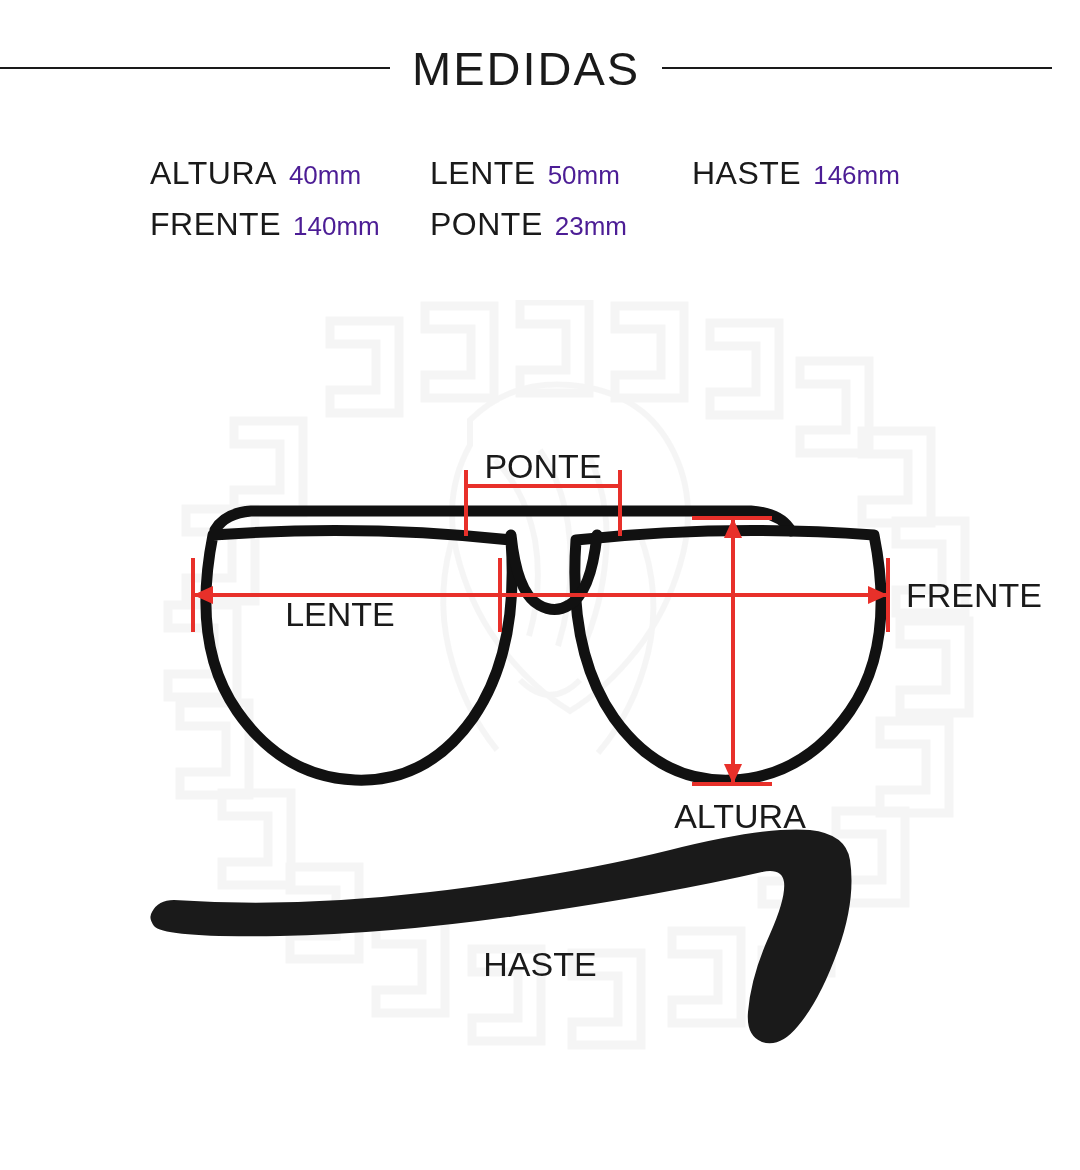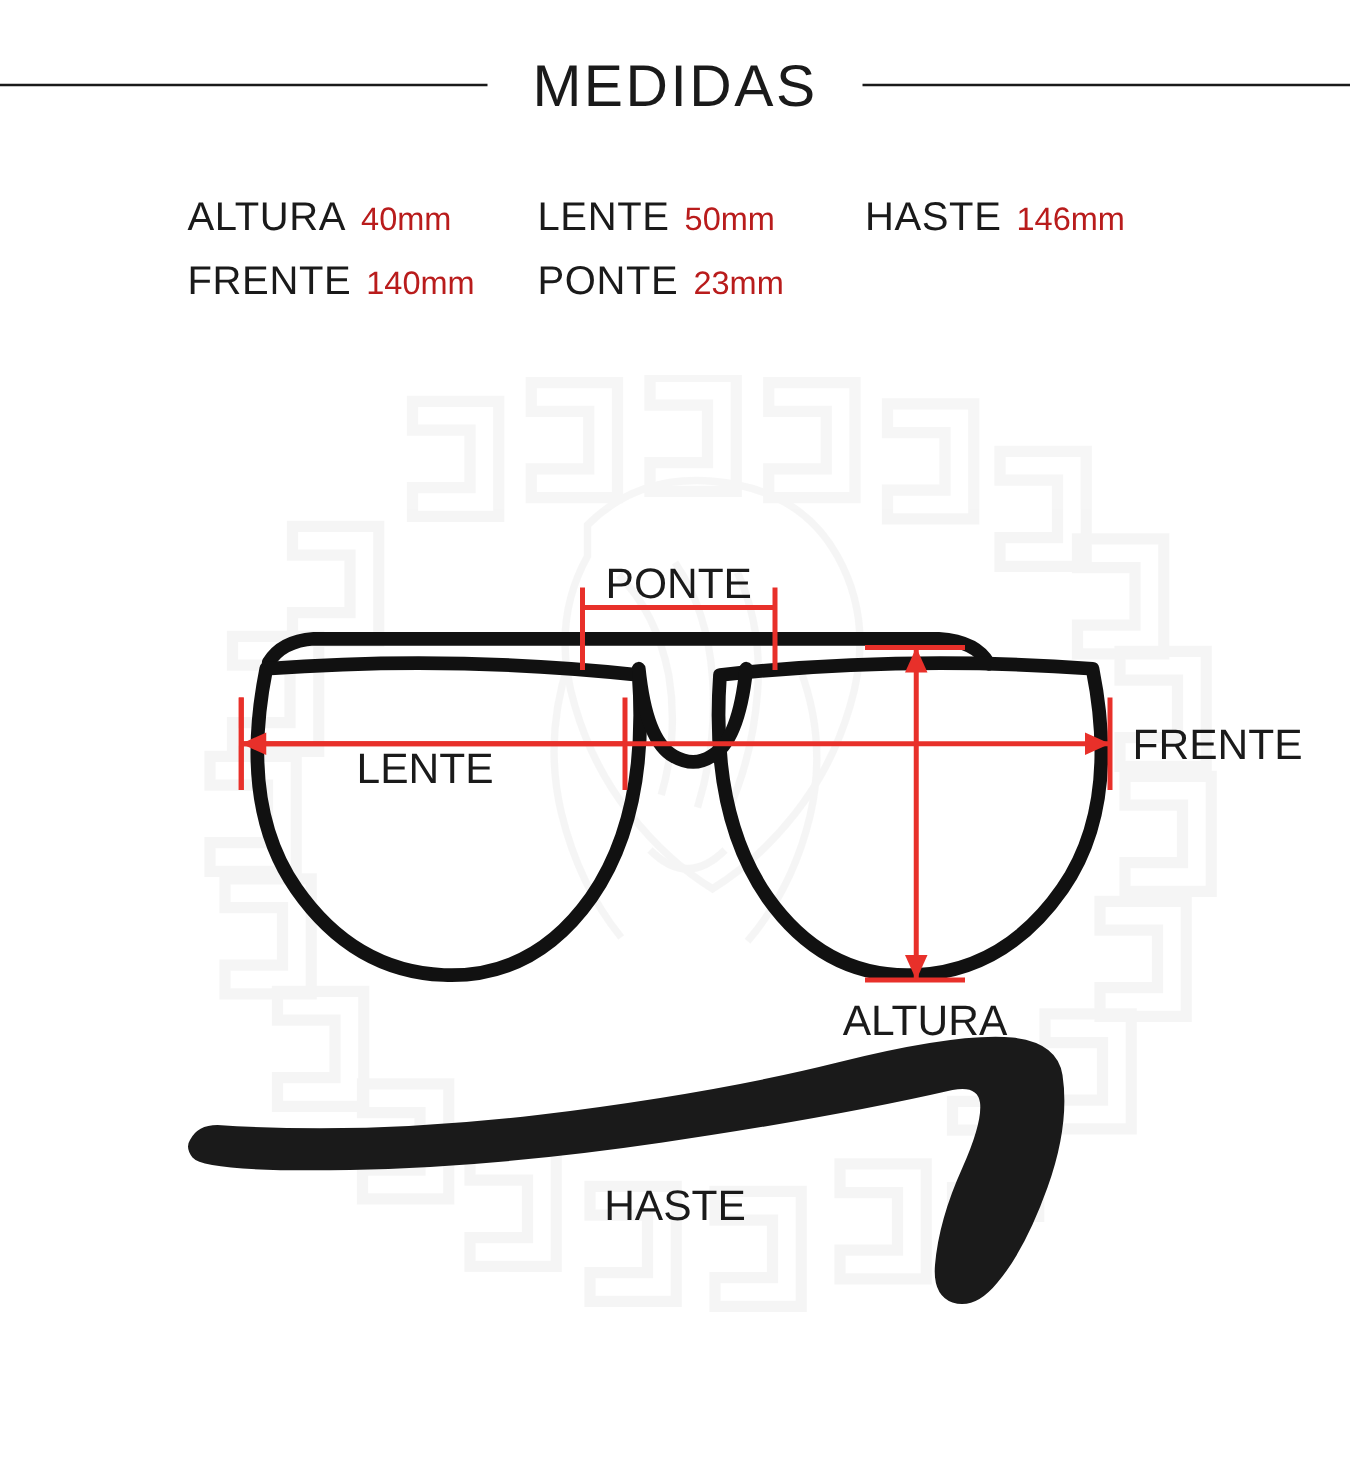--- a/index.html
+++ b/index.html
@@ -18,21 +18,21 @@
 
   
   .header {
     position: absolute;
     top: 38px;
     left: 0;
     width: 1080px;
     height: 60px;
     display: flex;
     align-items: center;
-    justify-content: space-between;
+    justify-content: flex-start;
   }
   .header .rule {
     height: 2px;
     background: #1a1a1a;
     flex: 0 0 auto;
   }
   .header .rule.left  { width: 390px; margin-right: 22px; }
   .header .rule.right { width: 390px; margin-left: 22px; }
   .header .title {
     font-size: 47px;
@@ -60,21 +60,21 @@
     white-space: nowrap;
   }
   .spec-item .label {
     font-size: 32px;
     letter-spacing: 0.5px;
     color: #1a1a1a;
   }
   .spec-item .value {
     font-size: 26px;
     margin-left: 12px;
-    color: #b91c1c;
+    color: #4c1d95;
   }
   .row1 .spec-item:nth-child(1) { width: 280px; }
   .row1 .spec-item:nth-child(2) { width: 262px; }
   .row2 .spec-item:nth-child(1) { width: 280px; }
   .row2 .spec-item:nth-child(2) { width: 262px; }
 
   
   .diagram {
     position: absolute;
     top: 300px;

